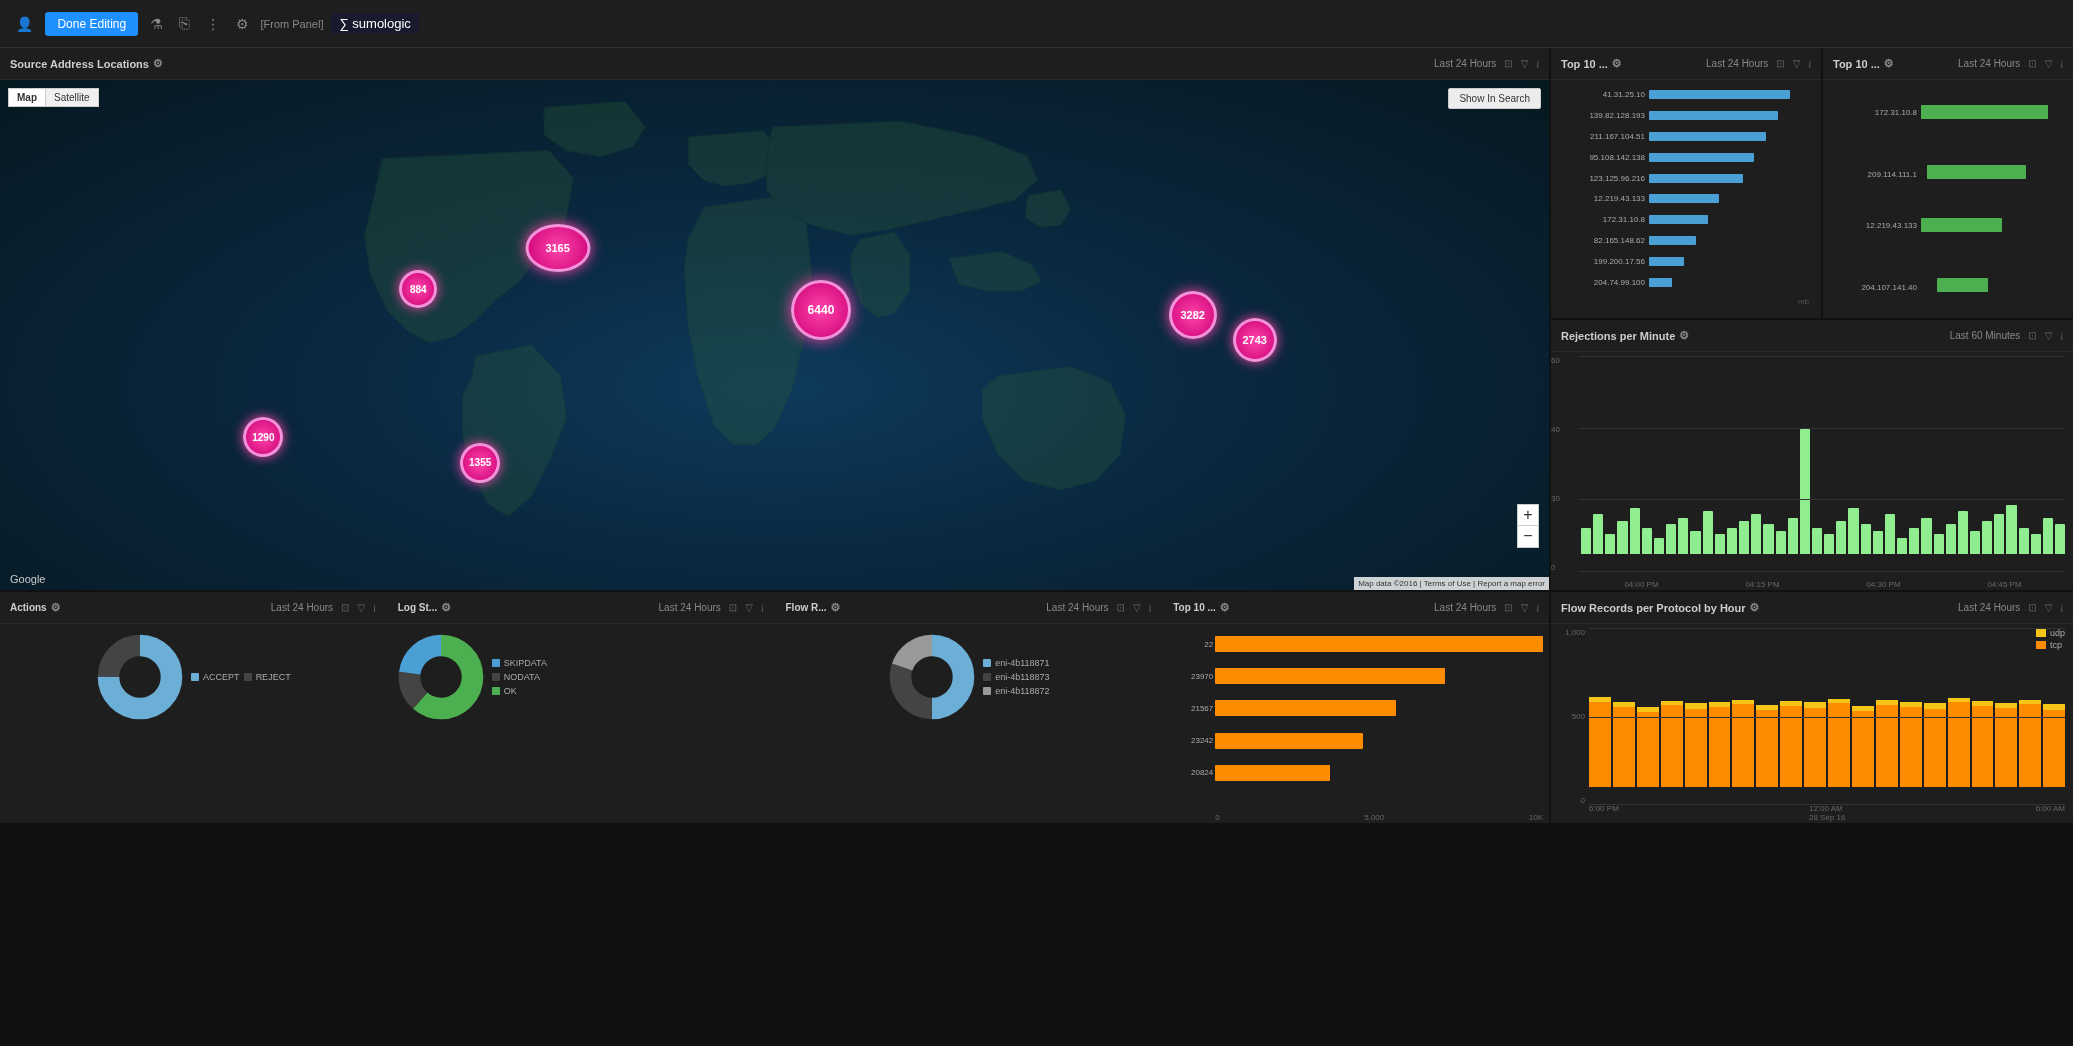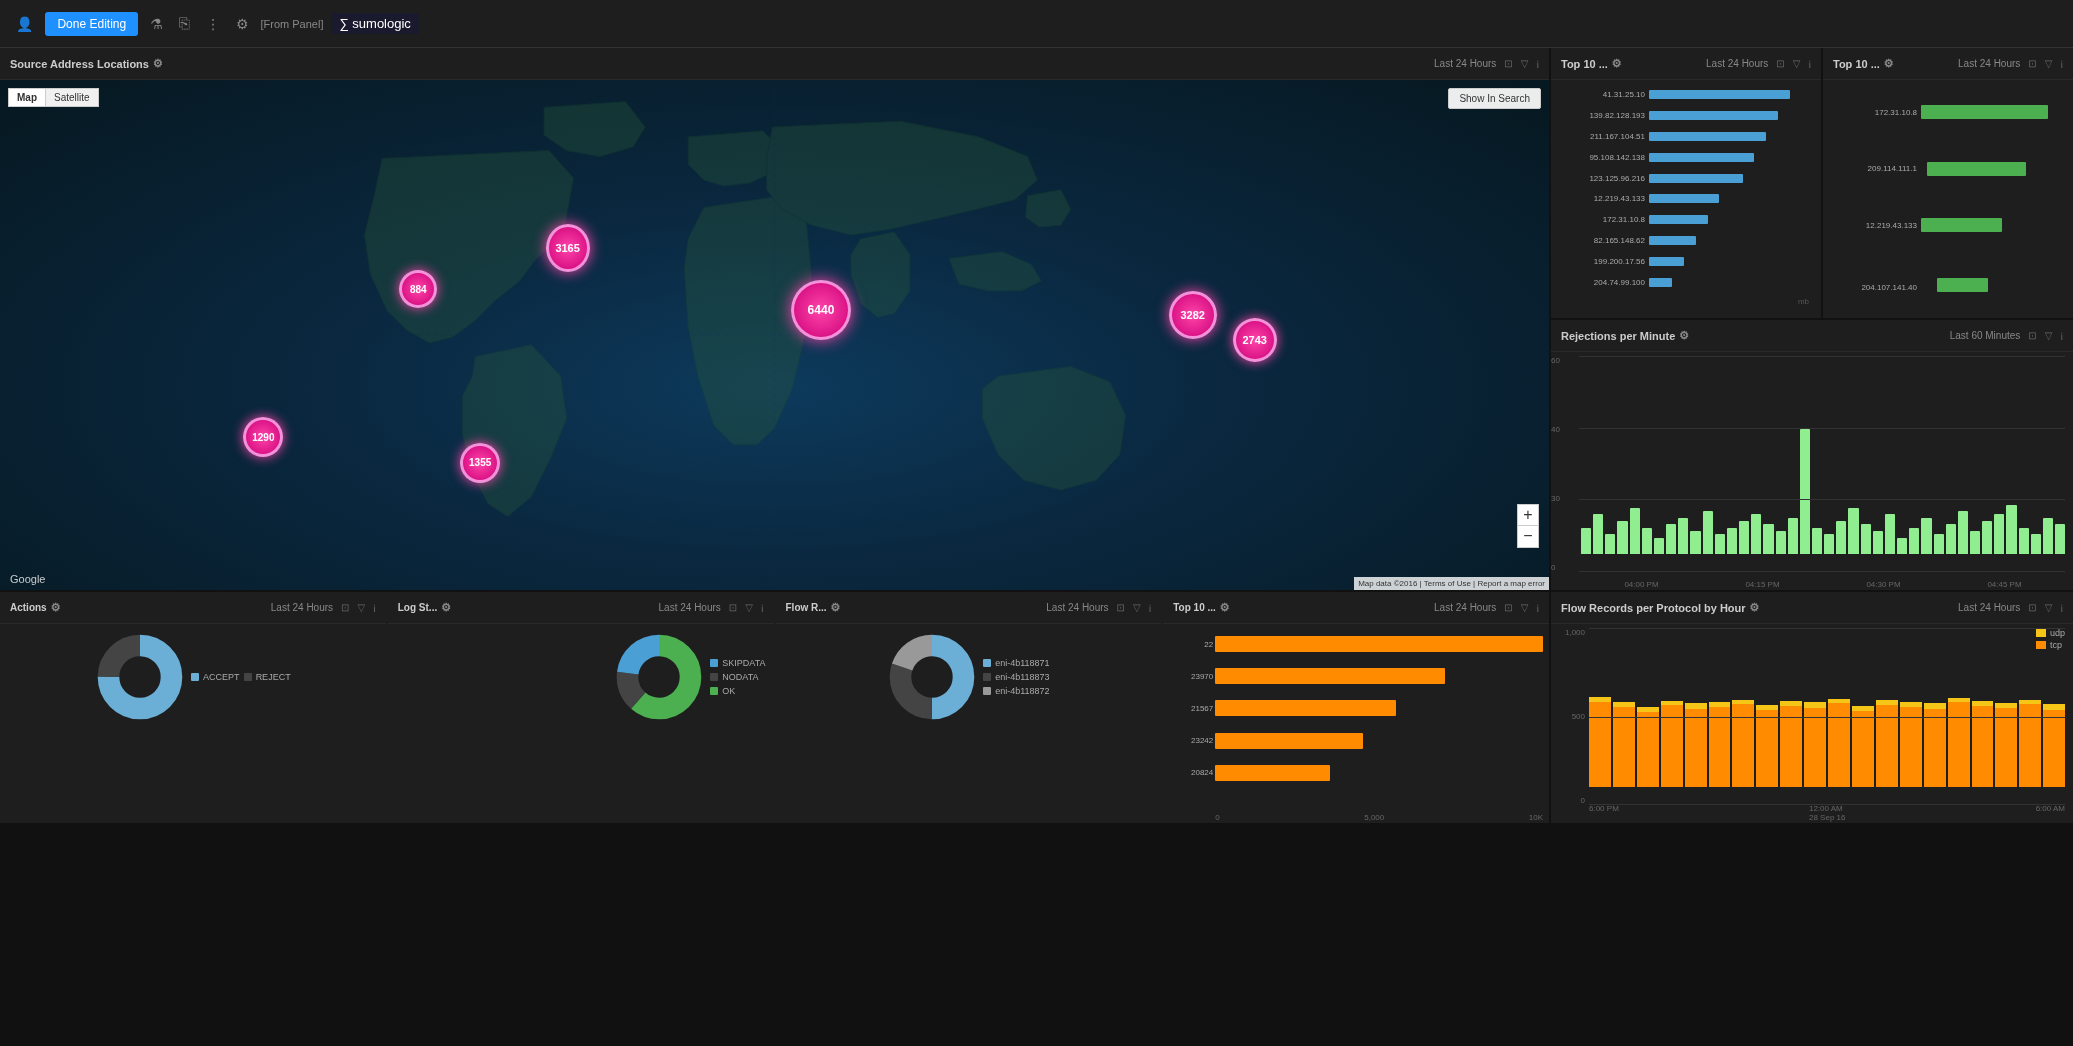--- a/index.html
+++ b/index.html
@@ -186,21 +186,21 @@
       </svg>
 
       <div style="position:absolute;top:8px;left:8px;display:flex;z-index:10;">
         <div style="background:#fff;color:#333;padding:3px 8px;font-size:10px;cursor:pointer;border:1px solid #ccc;font-weight:bold;">Map</div>
         <div style="background:#f0f0f0;color:#333;padding:3px 8px;font-size:10px;cursor:pointer;border:1px solid #ccc;border-left:none;">Satellite</div>
       </div>
 
       <div style="position:absolute;top:8px;right:8px;background:rgba(255,255,255,0.92);color:#333;padding:4px 10px;font-size:10px;border:1px solid #ccc;cursor:pointer;z-index:10;border-radius:2px;">Show In Search</div>
 
       <div style="position:absolute;left:27%;top:41%;transform:translate(-50%,-50%);width:38px;height:38px;border-radius:50%;background:radial-gradient(circle,#ff44aa,#cc0077);border:3px solid rgba(255,200,255,0.7);display:flex;align-items:center;justify-content:center;font-weight:bold;color:white;font-size:10px;box-shadow:0 0 12px #ff44aa;cursor:pointer;">884</div>
-      <div style="position:absolute;left:36%;top:33%;transform:translate(-50%,-50%);width:44px;height:48px;border-radius:50%;background:radial-gradient(circle,#ff44aa,#cc0077);border:3px solid rgba(255,200,255,0.7);display:flex;align-items:center;justify-content:center;font-weight:bold;color:white;font-size:11px;box-shadow:0 0 14px #ff44aa;cursor:pointer;margin-left:10px;">3165</div>
+      <div style="position:absolute;left:36%;top:33%;transform:translate(-50%,-50%);width:65px;height:48px;border-radius:50%;background:radial-gradient(circle,#ff44aa,#cc0077);border:3px solid rgba(255,200,255,0.7);display:flex;align-items:center;justify-content:center;font-weight:bold;color:white;font-size:11px;box-shadow:0 0 14px #ff44aa;cursor:pointer;">3165</div>
       <div style="position:absolute;left:53%;top:45%;transform:translate(-50%,-50%);width:60px;height:60px;border-radius:50%;background:radial-gradient(circle,#ff44aa,#cc0077);border:3px solid rgba(255,200,255,0.7);display:flex;align-items:center;justify-content:center;font-weight:bold;color:white;font-size:12px;box-shadow:0 0 16px #ff44aa;cursor:pointer;">6440</div>
       <div style="position:absolute;left:17%;top:70%;transform:translate(-50%,-50%);width:40px;height:40px;border-radius:50%;background:radial-gradient(circle,#ff44aa,#cc0077);border:3px solid rgba(255,200,255,0.7);display:flex;align-items:center;justify-content:center;font-weight:bold;color:white;font-size:10px;box-shadow:0 0 12px #ff44aa;cursor:pointer;">1290</div>
       <div style="position:absolute;left:31%;top:75%;transform:translate(-50%,-50%);width:40px;height:40px;border-radius:50%;background:radial-gradient(circle,#ff44aa,#cc0077);border:3px solid rgba(255,200,255,0.7);display:flex;align-items:center;justify-content:center;font-weight:bold;color:white;font-size:10px;box-shadow:0 0 12px #ff44aa;cursor:pointer;">1355</div>
       <div style="position:absolute;left:77%;top:46%;transform:translate(-50%,-50%);width:48px;height:48px;border-radius:50%;background:radial-gradient(circle,#ff44aa,#cc0077);border:3px solid rgba(255,200,255,0.7);display:flex;align-items:center;justify-content:center;font-weight:bold;color:white;font-size:11px;box-shadow:0 0 14px #ff44aa;cursor:pointer;">3282</div>
       <div style="position:absolute;left:81%;top:51%;transform:translate(-50%,-50%);width:44px;height:44px;border-radius:50%;background:radial-gradient(circle,#ff44aa,#cc0077);border:3px solid rgba(255,200,255,0.7);display:flex;align-items:center;justify-content:center;font-weight:bold;color:white;font-size:11px;box-shadow:0 0 12px #ff44aa;cursor:pointer;">2743</div>
 
       <div style="position:absolute;bottom:42px;right:10px;z-index:10;">
         <div style="width:22px;height:22px;background:#fff;color:#333;border:1px solid #ccc;text-align:center;line-height:20px;cursor:pointer;font-size:16px;">+</div>
         <div style="width:22px;height:22px;background:#fff;color:#333;border:1px solid #ccc;border-top:none;text-align:center;line-height:20px;cursor:pointer;font-size:16px;">−</div>
       </div>
@@ -301,21 +301,21 @@
         <span class="icon-sm">ℹ</span>
       </div>
     </div>
     <div style="padding:4px 8px 8px 4px;height:calc(100% - 32px);display:flex;flex-direction:column;justify-content:space-around;" id="t2-chart">
         <div style="display: flex; align-items: center; gap: 4px; height: 20px;">
           <div style="width: 90px; font-size: 8px; color: rgb(170, 170, 170); text-align: right; white-space: nowrap; overflow: hidden;">172.31.10.8</div>
           <div style="flex: 1 1 0%; height: 14px; background: transparent;">
             <div style="height: 100%; background: rgb(76, 175, 80); border-radius: 1px; width: 88%;"></div>
           </div>
         </div>
-        <div style="display: flex; align-items: center; gap: 10px; height: 20px;">
+        <div style="display: flex; align-items: flex-end; gap: 10px; height: 20px;">
           <div style="width: 90px; font-size: 8px; color: rgb(170, 170, 170); text-align: right; white-space: nowrap; overflow: hidden;">209.114.111.1</div>
           <div style="flex: 1 1 0%; height: 14px; background: transparent;">
             <div style="height: 100%; background: rgb(76, 175, 80); border-radius: 1px; width: 72%;"></div>
           </div>
         </div>
         <div style="display: flex; align-items: center; gap: 4px; height: 20px;">
           <div style="width: 90px; font-size: 8px; color: rgb(170, 170, 170); text-align: right; white-space: nowrap; overflow: hidden;">12.219.43.133</div>
           <div style="flex: 1 1 0%; height: 14px; background: transparent;">
             <div style="height: 100%; background: rgb(76, 175, 80); border-radius: 1px; width: 56%;"></div>
           </div>
@@ -452,21 +452,21 @@
             <span>Log St...</span>
             <span class="gear">⚙</span>
           </div>
           <div class="panel-controls">
             <span>Last 24 Hours</span>
             <span class="icon-sm">⊡</span>
             <span class="icon-sm">▽</span>
             <span class="icon-sm">ℹ</span>
           </div>
         </div>
-        <div style="display:flex;align-items:center;justify-content:flex-end;height:calc(100%-32px);padding:8px;gap:6px;">
+        <div style="display:flex;align-items:center;justify-content:flex-start;height:calc(100%-32px);padding:8px;gap:6px;">
           <svg width="90" height="90" viewBox="0 0 100 100">
             <circle cx="50" cy="50" r="35" fill="none" stroke="#4caf50" stroke-width="24" stroke-dasharray="135 85" stroke-dashoffset="0" transform="rotate(-90 50 50)"></circle>
             <circle cx="50" cy="50" r="35" fill="none" stroke="#444" stroke-width="24" stroke-dasharray="34 186" stroke-dashoffset="-135" transform="rotate(-90 50 50)"></circle>
             <circle cx="50" cy="50" r="35" fill="none" stroke="#4a9fd4" stroke-width="24" stroke-dasharray="51 169" stroke-dashoffset="-169" transform="rotate(-90 50 50)"></circle>
             <circle cx="50" cy="50" r="22" fill="#1e1e1e"></circle>
           </svg>
           <div style="display:flex;flex-direction:column;gap:4px;">
             <div class="legend-item">
                 <div class="legend-dot" style="background:#4a9fd4;"></div>
                 <span>SKIPDATA</span>

